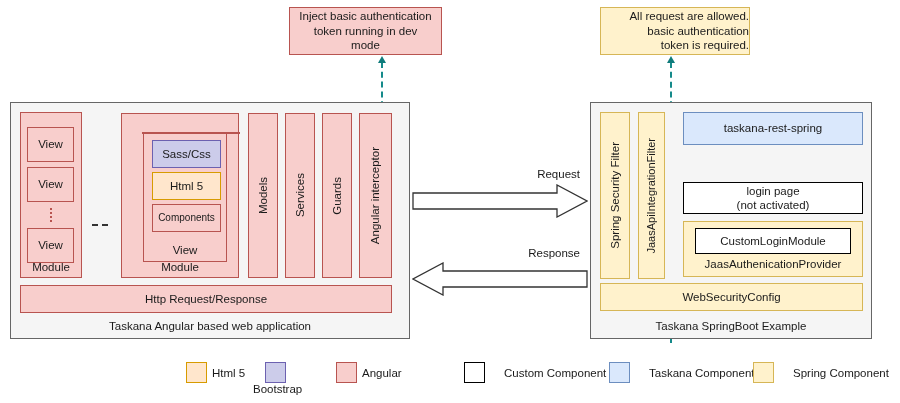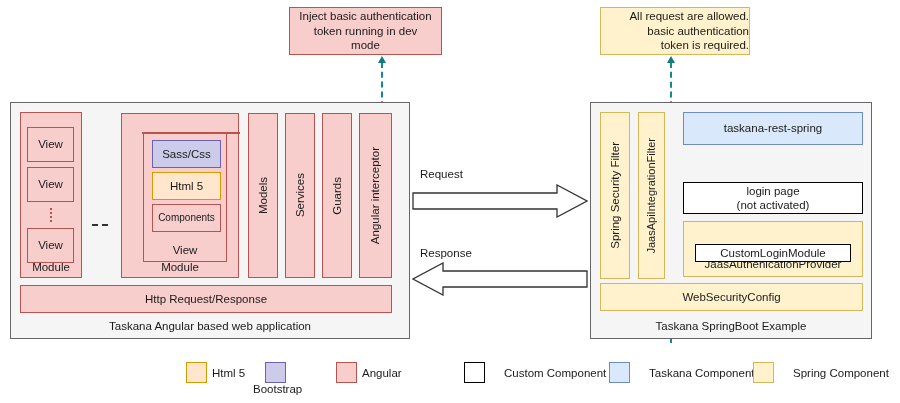--- a/index.html
+++ b/index.html
@@ -70,21 +70,21 @@
   .hdots{
     position:absolute;
     border-top:2px dashed #333;
     height:0;
   }
 
   .arrowlabel{
     position:absolute;
     font-size:11.5px;
     color:#1a1a1a;
-    text-align:left;
+    text-align:right;
   }
 
   .legend-item{
     position:absolute;
     display:flex;
     align-items:center;
     font-size:11.5px;
     color:#1a1a1a;
     white-space:nowrap;
   }
@@ -199,21 +199,21 @@
   </div>
 
   <div class="box custom two-line" style="left:683px;top:182px;width:180px;height:32px;">
     <span>login page</span>
     <span>(not activated)</span>
   </div>
 
   <div class="box spring" style="left:683px;top:221px;width:180px;height:56px;">
     <div class="blabel" style="bottom:5px;">JaasAuthenicationProvider</div>
   </div>
-  <div class="box custom" style="left:695px;top:244px;width:156px;height:18px;">
+  <div class="box custom" style="left:695px;top:228px;width:156px;height:26px;">
     <span>CustomLoginModule</span>
   </div>
 
   <div class="box spring" style="left:600px;top:283px;width:263px;height:28px;">
     <span>WebSecurityConfig</span>
   </div>
 
   <div class="legend-item" style="left:186px;top:362px;">
     <span class="legend-sw html5"></span>
     <span>Html 5</span>

